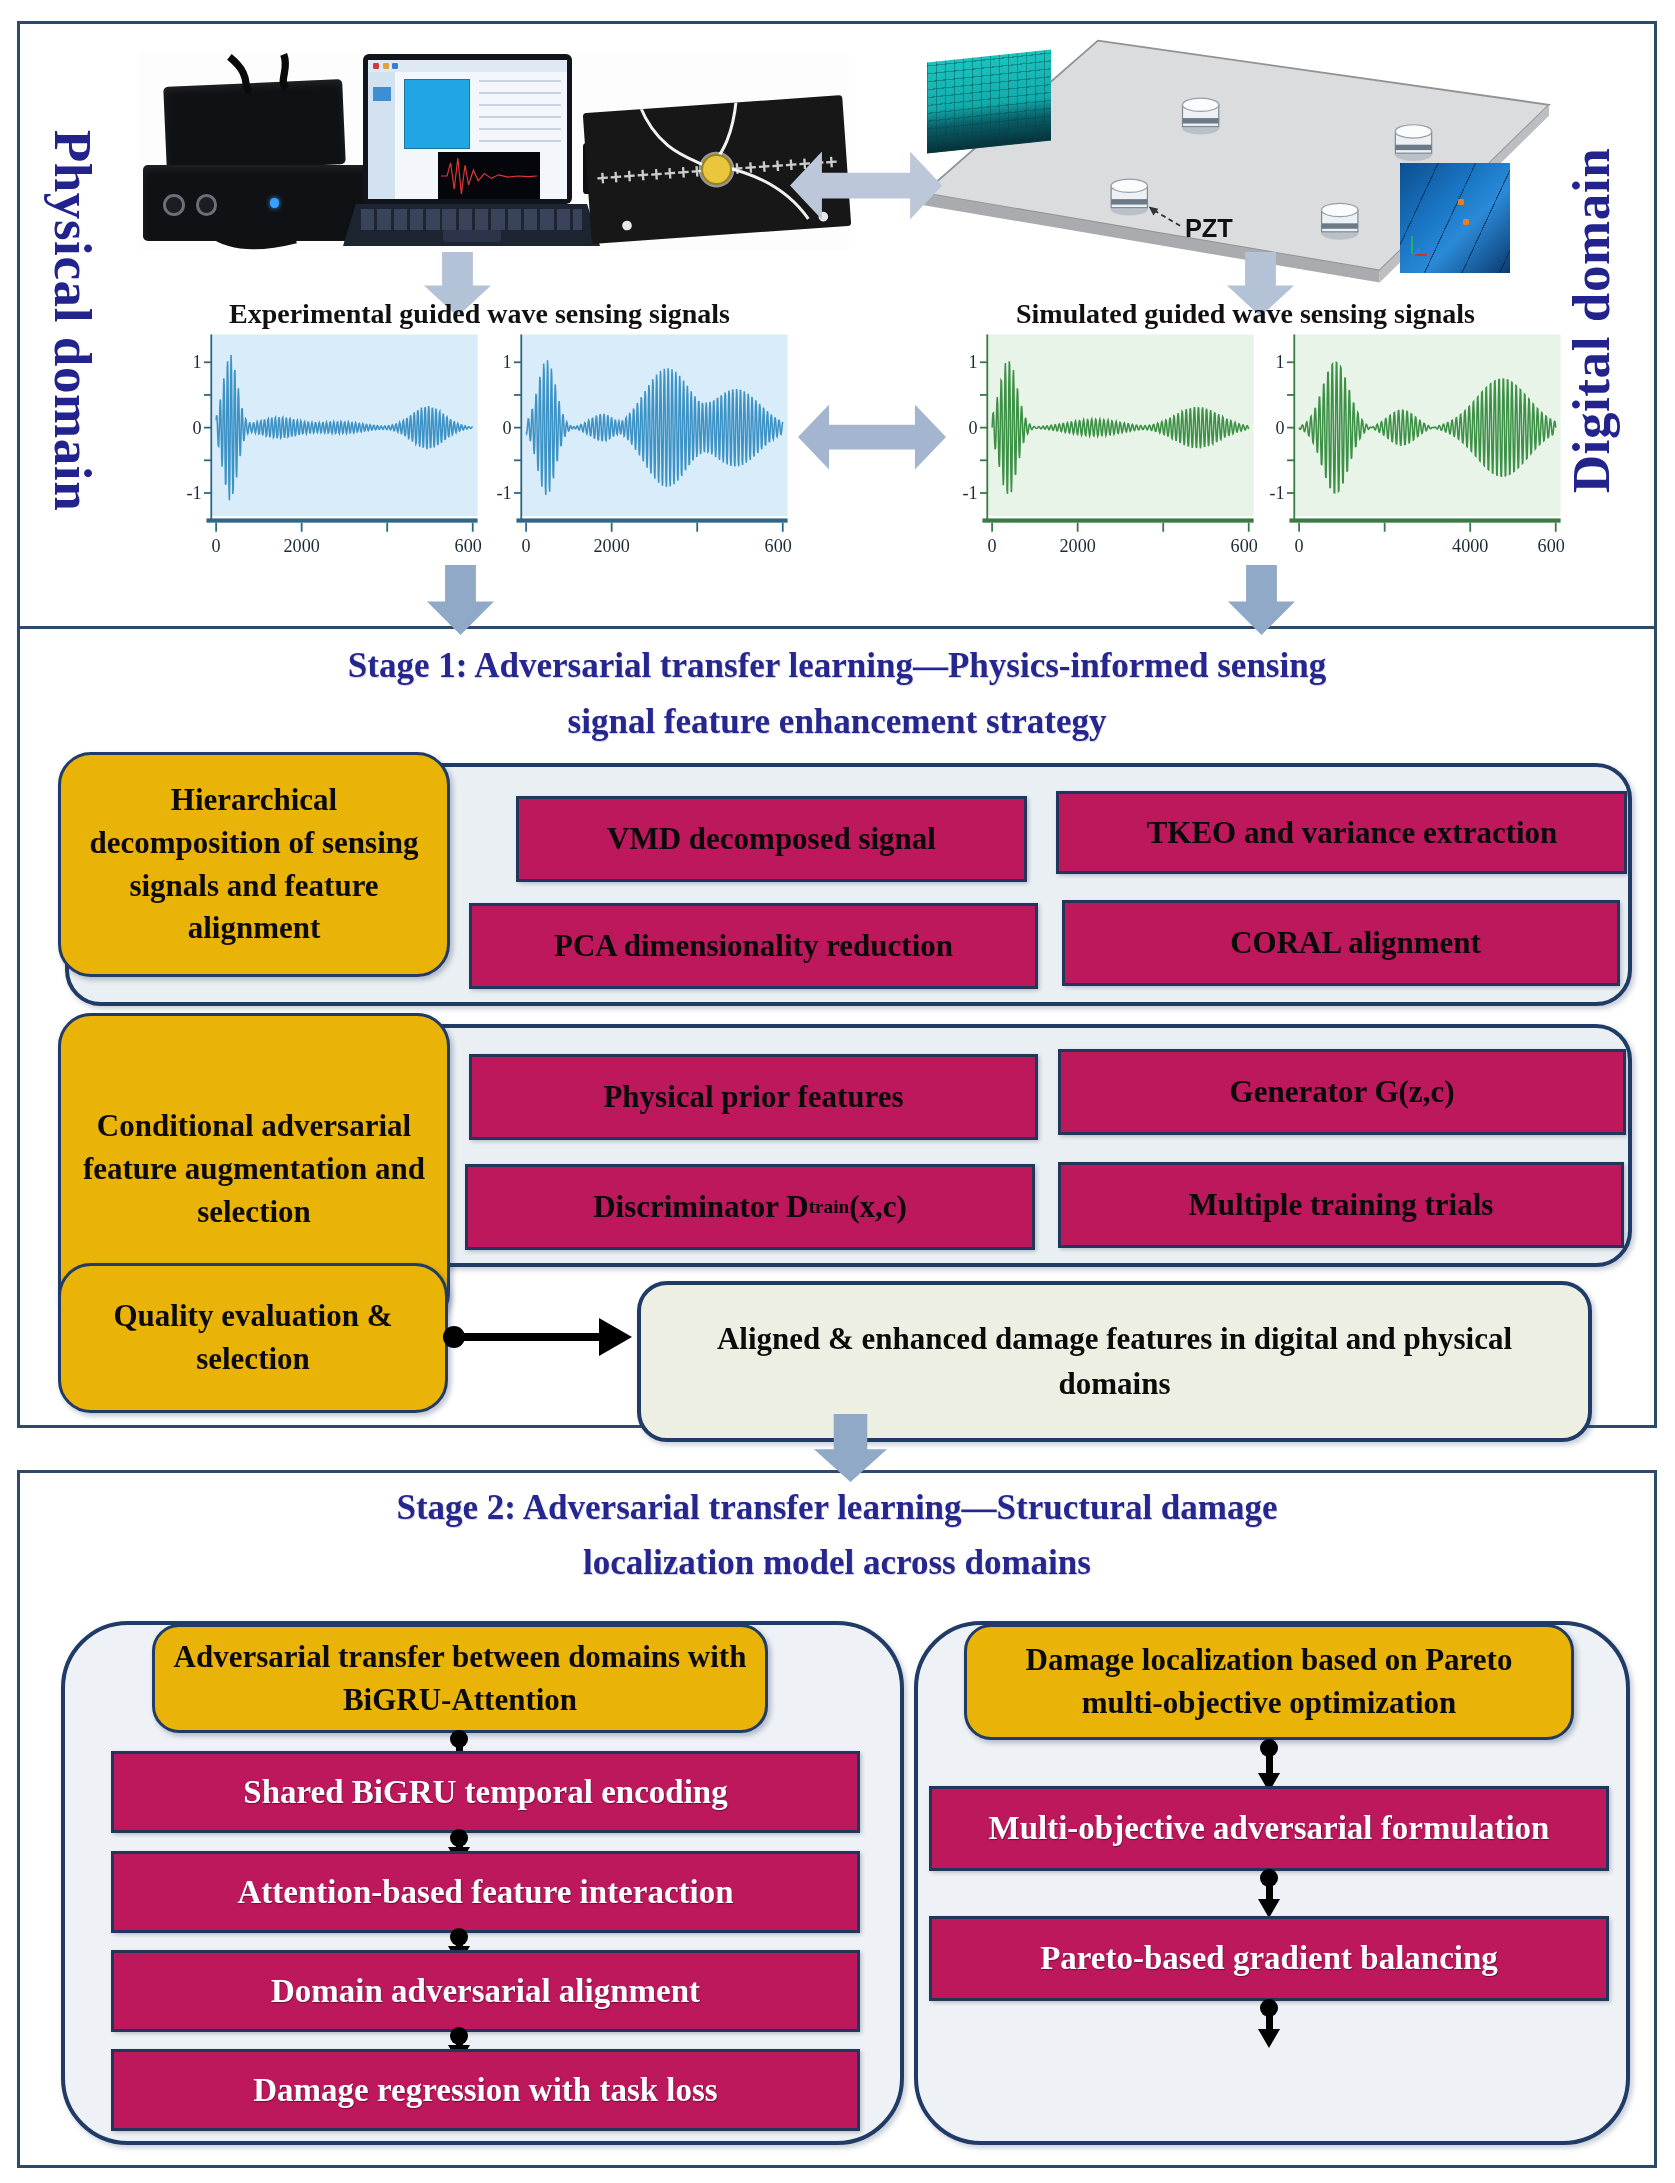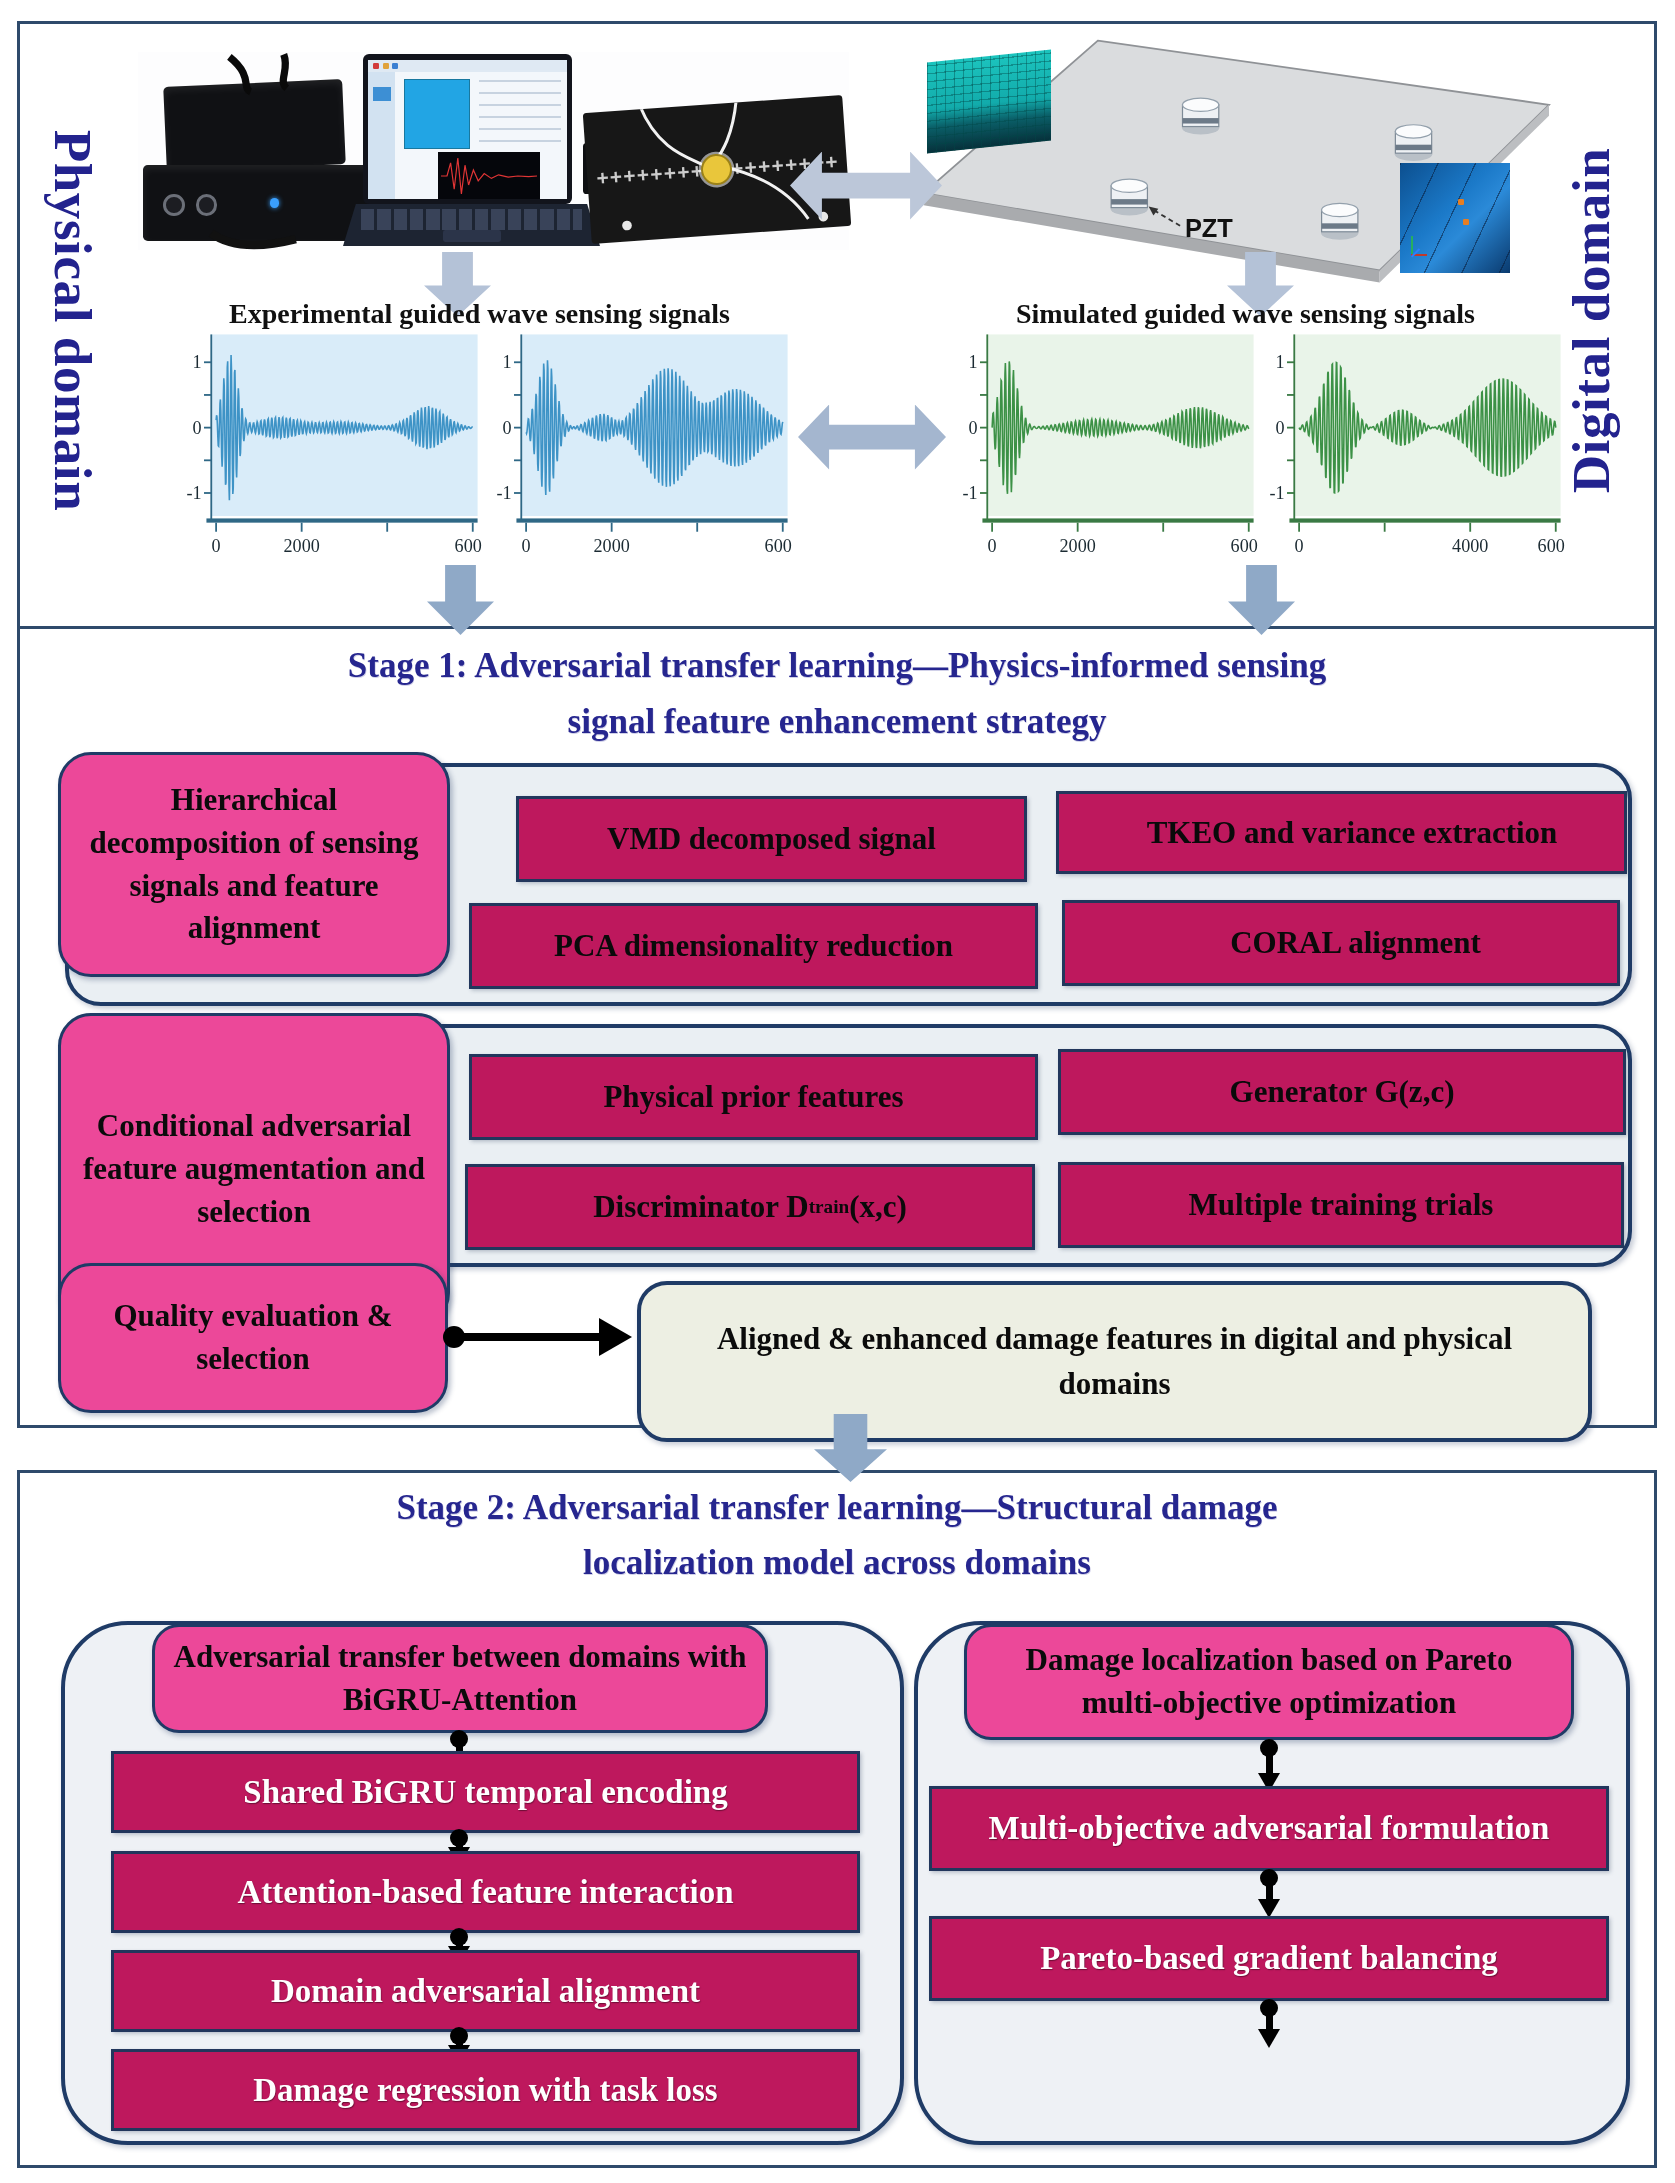--- a/index.html
+++ b/index.html
@@ -18,21 +18,21 @@
 
   
   .caption{position:absolute;text-align:center;font-size:28px;font-weight:bold;color:#111;}
   .stage-title{position:absolute;left:0;width:100%;text-align:center;font-size:35px;font-weight:bold;
     color:#26268f;text-shadow:0.6px 0.6px 0 rgba(120,120,190,.35);}
 
   
   .panel{position:absolute;background:#eaeff3;border:4.2px solid #1f3b66;border-radius:36px;
     box-shadow:2.4px 3px 4.8px rgba(40,60,100,.25);}
   .panel2{border-radius:67px;background:#eef1f5;}
-  .ybox{position:absolute;background:#ec4899;border:3.6px solid #1f3b66;border-radius:33px;
+  .ybox{position:absolute;background:#eab308;border:3.6px solid #1f3b66;border-radius:33px;
     display:flex;align-items:center;justify-content:center;text-align:center;
     font-size:31px;font-weight:bold;color:#0b0b0b;line-height:1.38;padding:6px 15.7px;box-sizing:border-box;
     box-shadow:2.4px 3px 4.8px rgba(40,60,100,.3);}
   .tbox{position:absolute;background:#be185d;border:3.6px solid #22365c;
     display:flex;align-items:center;justify-content:center;
     font-size:31px;font-weight:bold;color:#0a0a0a;padding:2.4px 11px;box-sizing:border-box;
     box-shadow:1.8px 2.4px 4.2px rgba(30,50,80,.3);}
   .tbox.white{color:#ffffff;font-size:33px;text-shadow:0.6px 1.2px 1.2px rgba(0,0,0,.45);}
   .tbox sub{font-size:.62em;line-height:0;}
   .result-box{position:absolute;background:#edefe3;border:4.2px solid #1f3b66;border-radius:30px;

